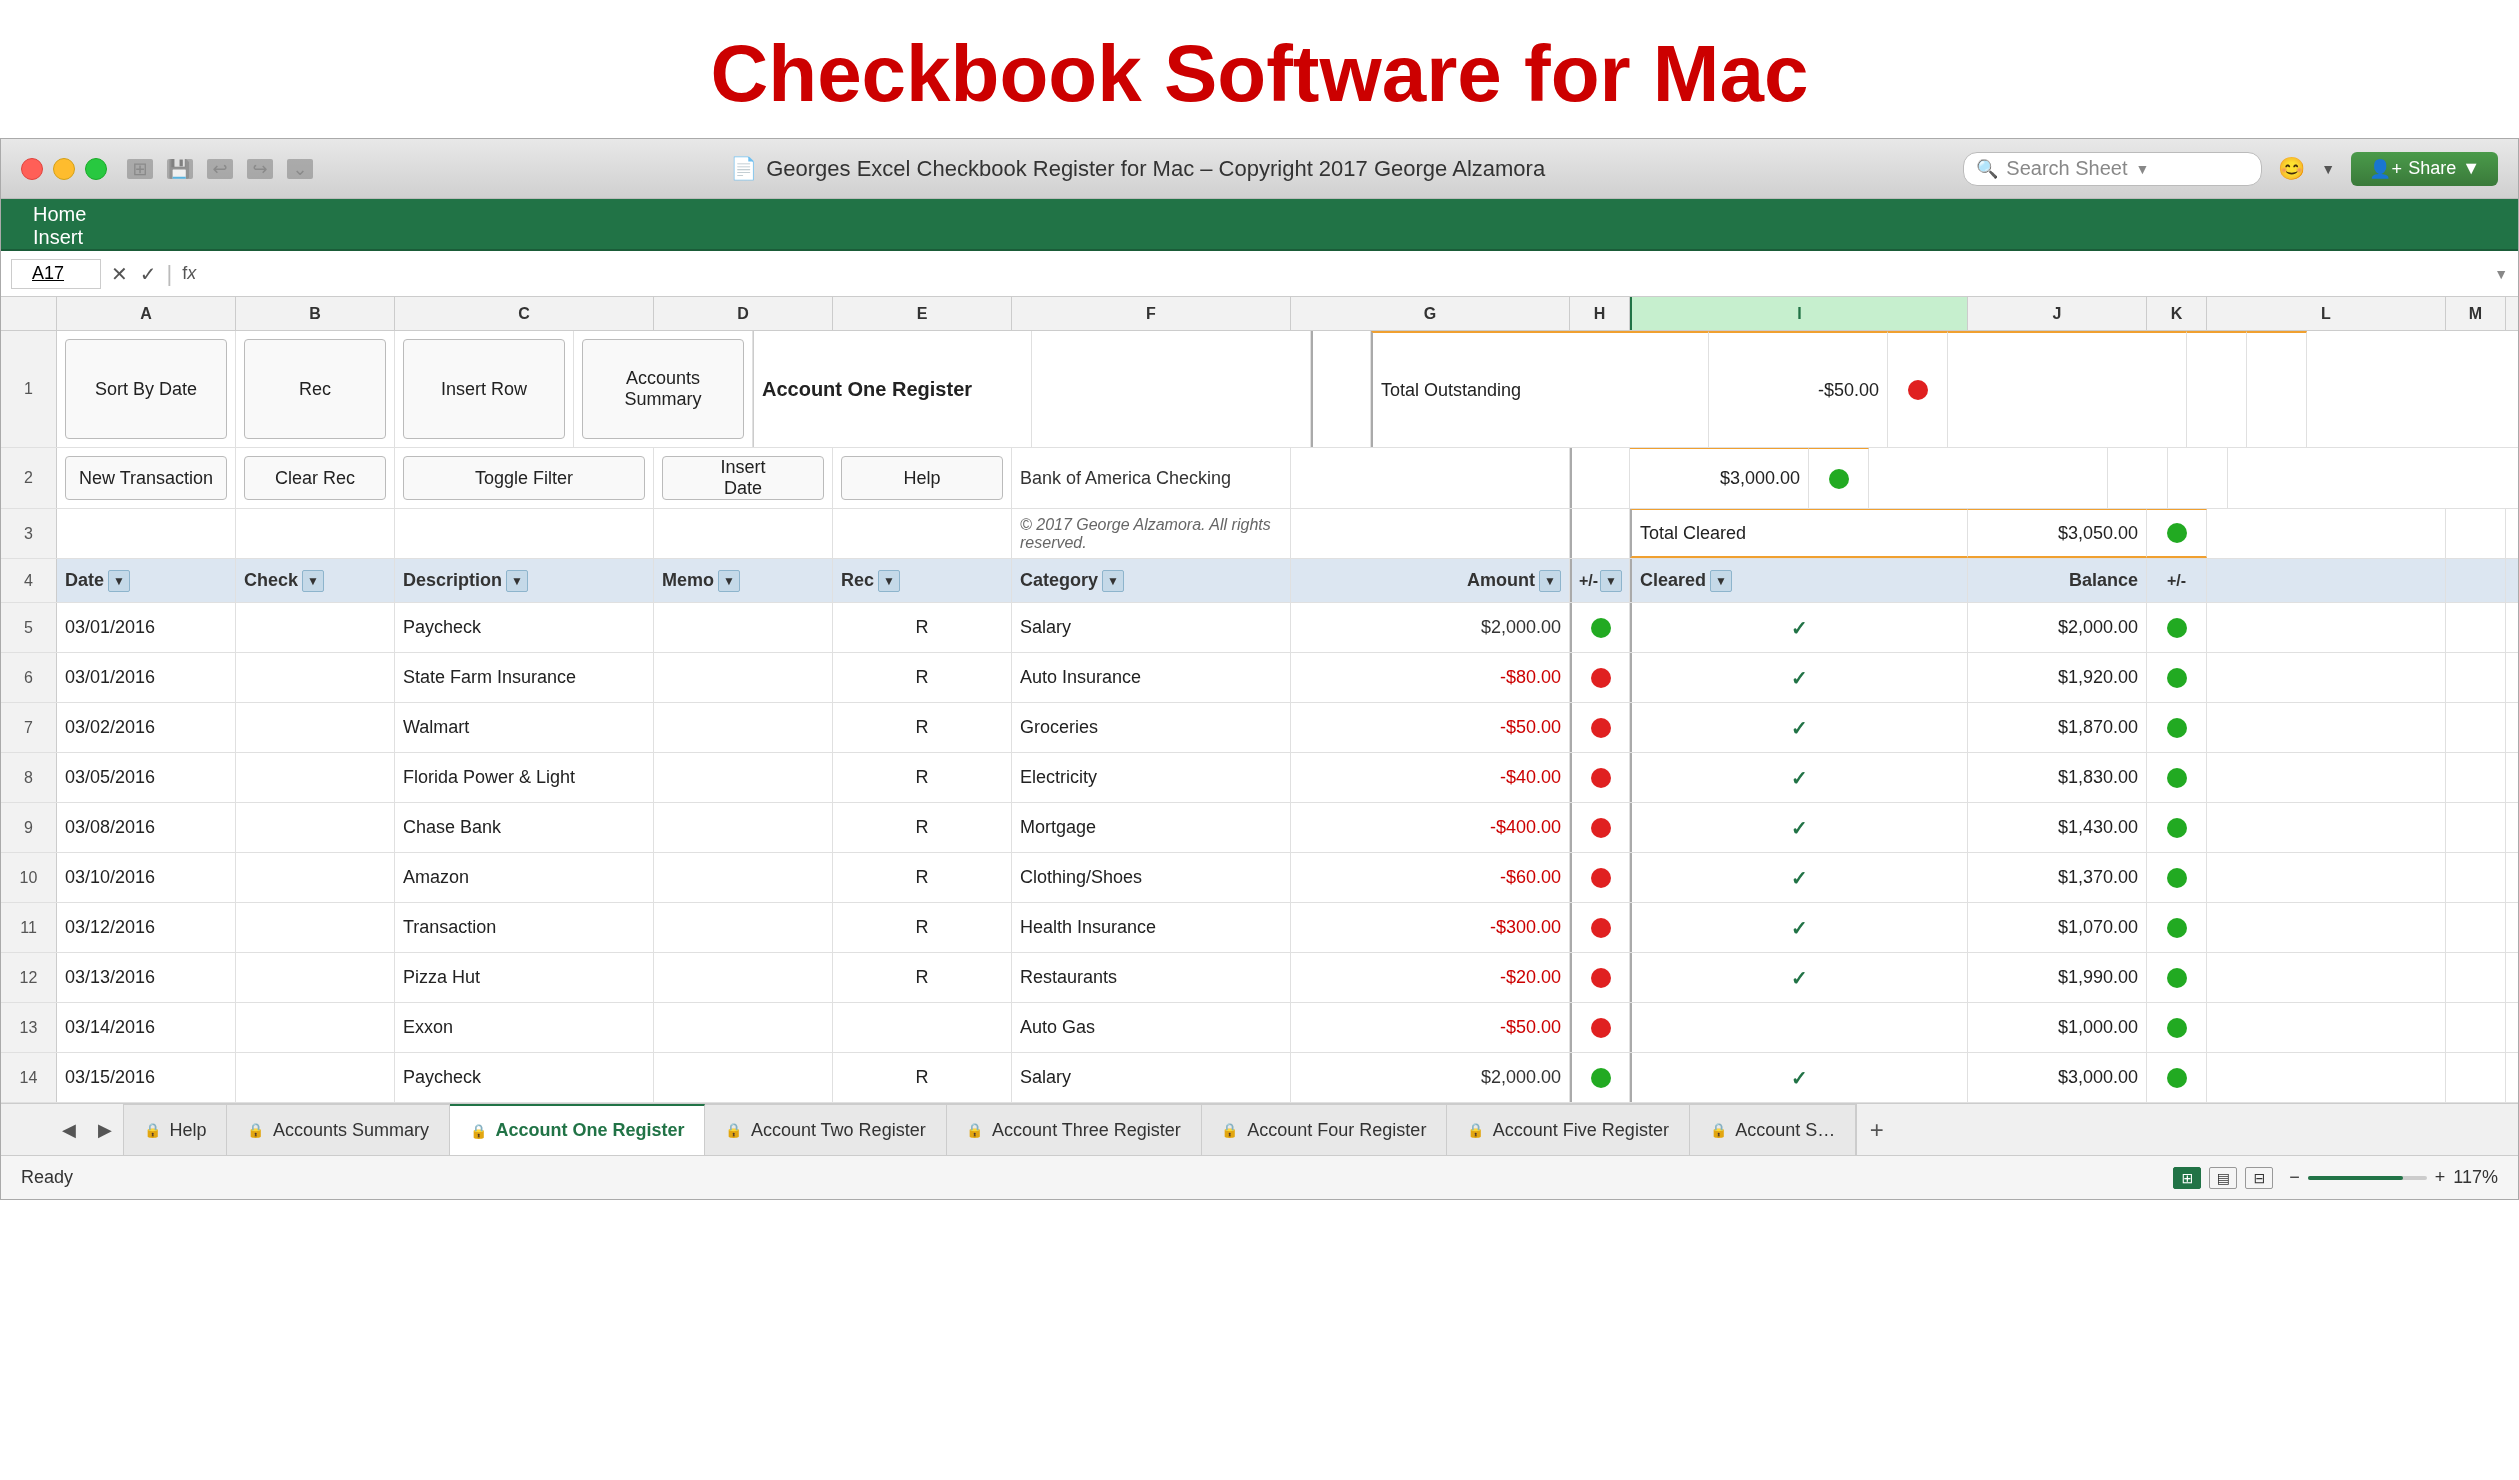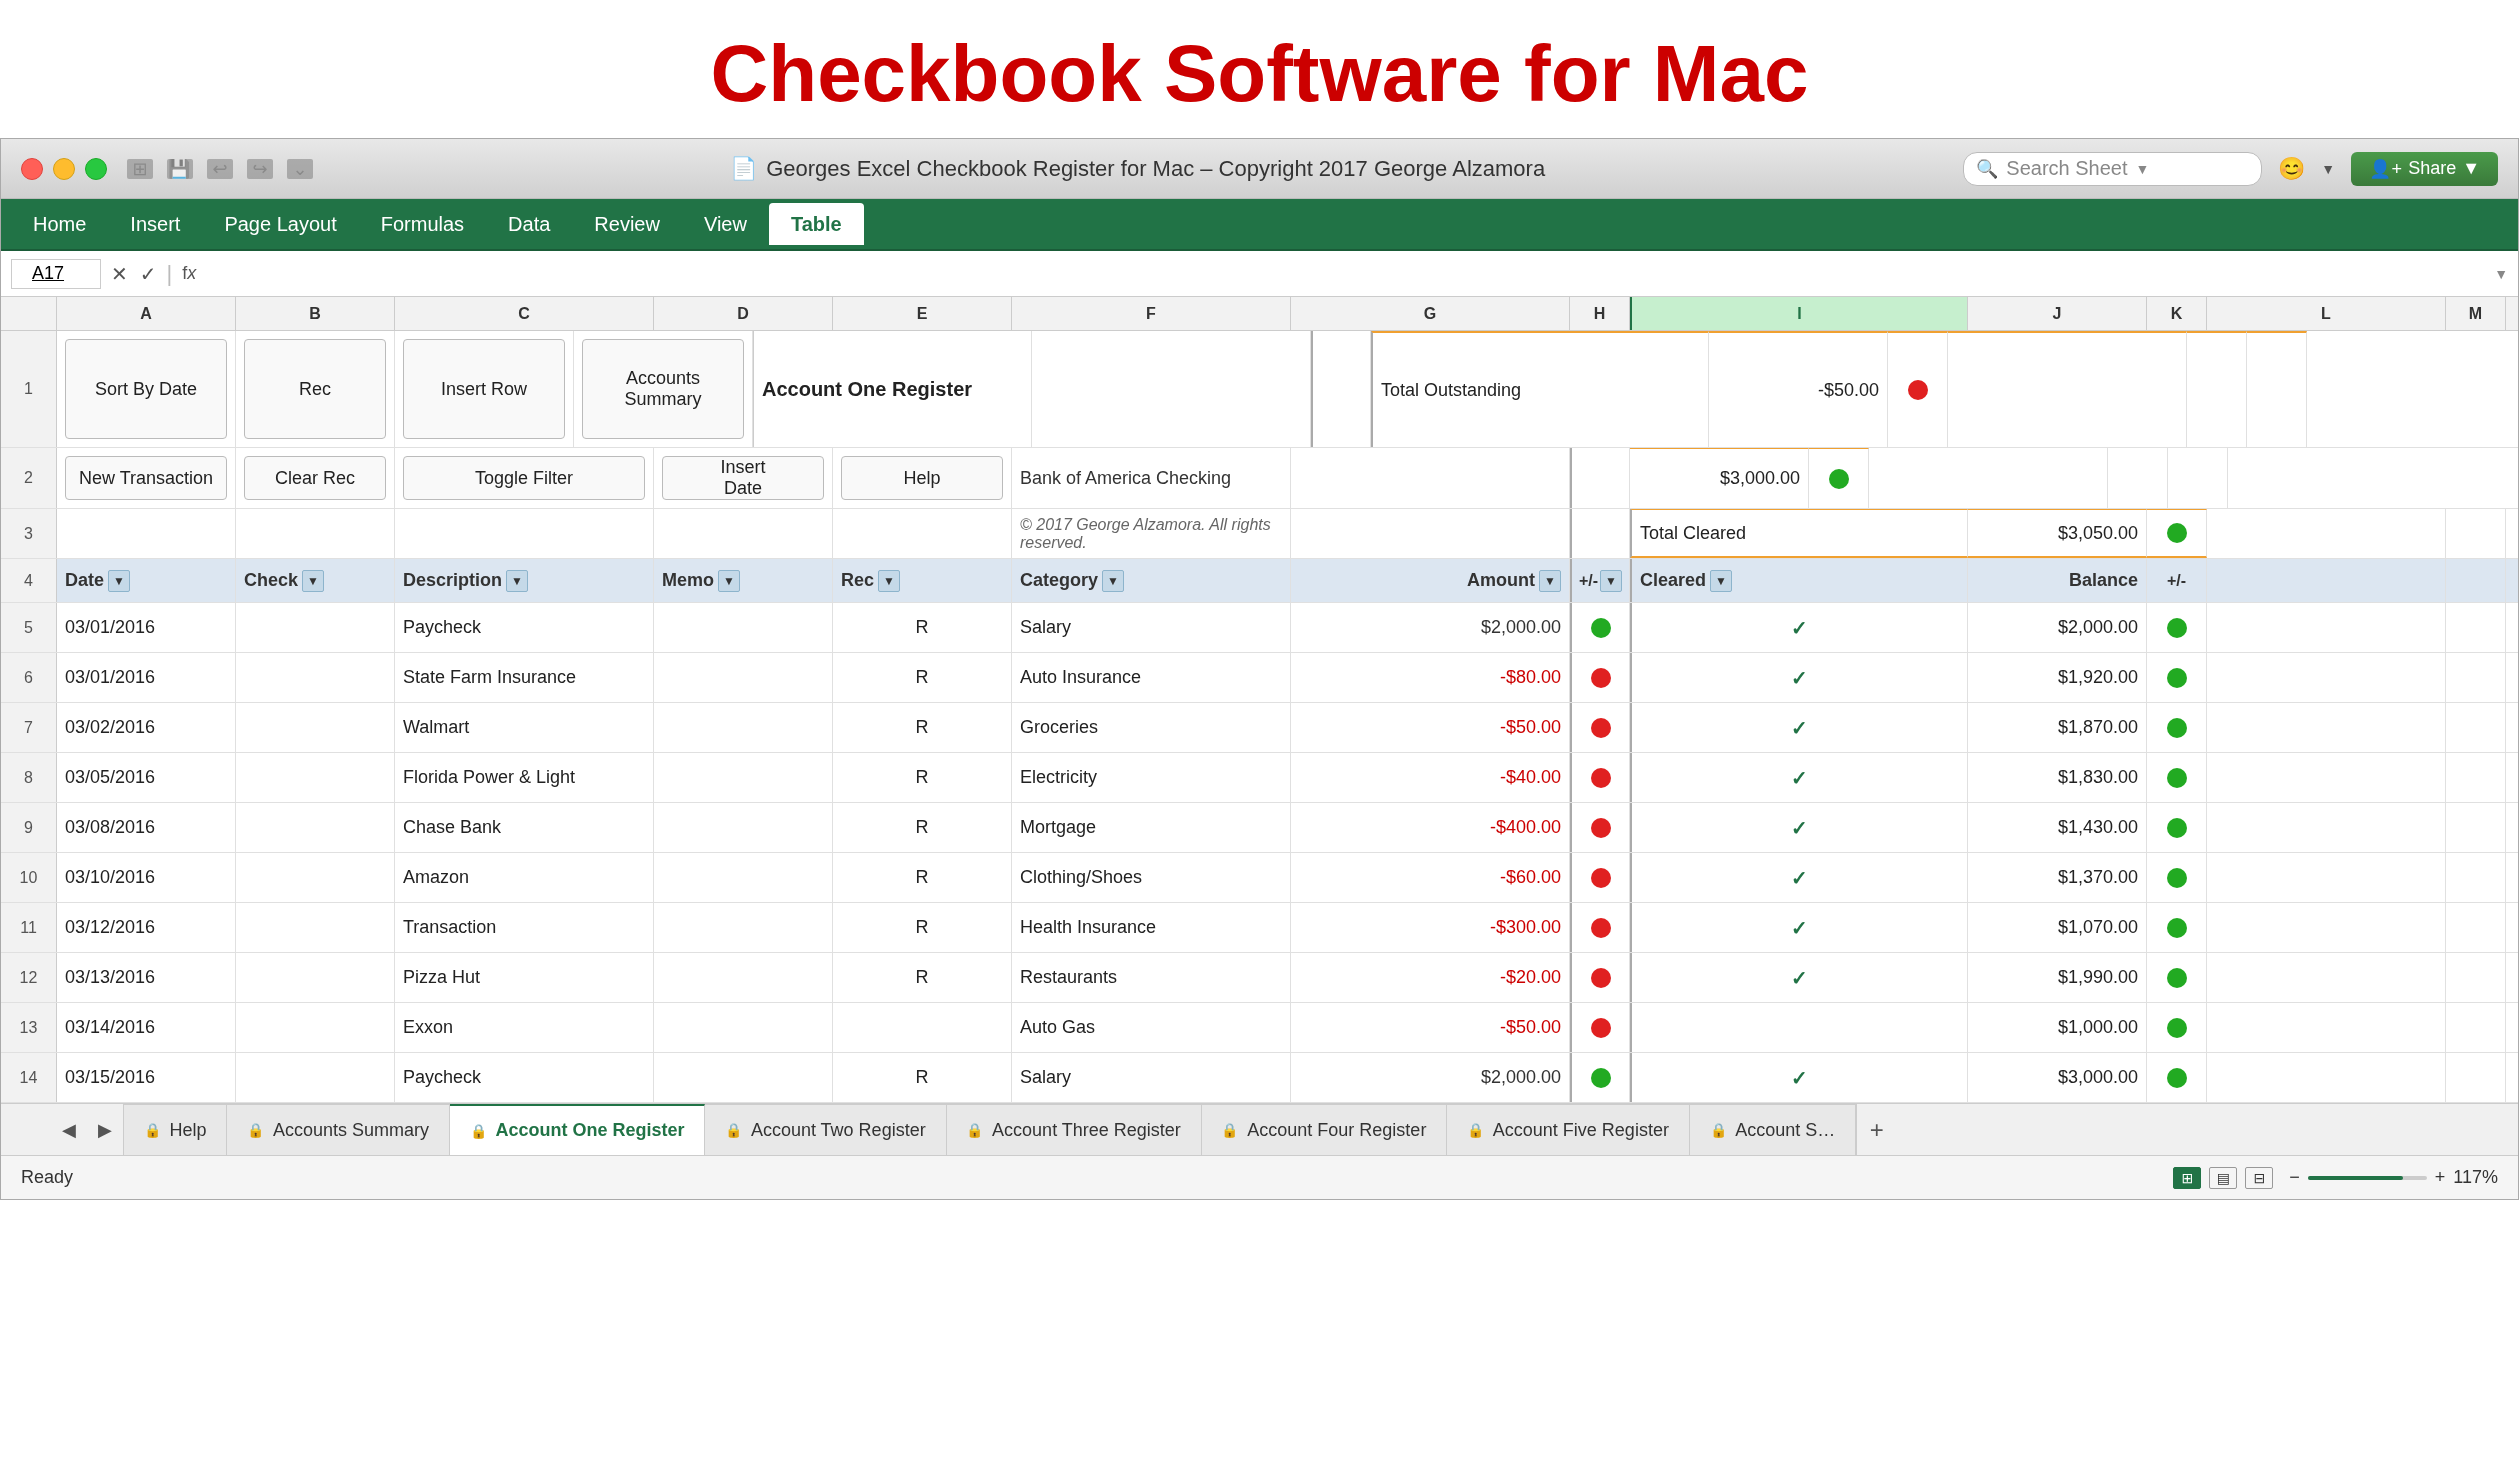--- a/index.html
+++ b/index.html
@@ -19,21 +19,21 @@
     .tl-yellow { background: #febc2e; border: 1px solid #d4a017; }
     .tl-green { background: #28c840; border: 1px solid #1aab29; }
     .titlebar-icons { display: flex; gap: 14px; margin-left: 20px; align-items: center; }
     .titlebar-icon { width: 26px; height: 20px; background: #888; border-radius: 2px; opacity: 0.6; font-size: 18px; color: #555; display: flex; align-items: center; justify-content: center; }
     .titlebar-center { flex: 1; text-align: center; font-size: 22px; color: #333; display: flex; align-items: center; justify-content: center; gap: 8px; }
     .titlebar-right { display: flex; align-items: center; gap: 16px; }
     .search-box { background: #fff; border: 1px solid #bbb; border-radius: 14px; height: 34px; width: 299px; display: flex; align-items: center; padding: 0 12px; gap: 8px; font-size: 18px; color: #888; }
     .share-btn { background: linear-gradient(to bottom, #4a9a4a, #3a7a3a); color: #fff; border: none; border-radius: 6px; padding: 6px 18px; font-size: 18px; cursor: pointer; display: flex; align-items: center; gap: 6px; }
 
     
-    .ribbon { background: #217346; height: 52px; display: flex; align-items: stretch; padding: 4px 10px; border-bottom: 2px solid #1a5c38; }
+    .ribbon { background: #217346; height: 52px; display: flex; align-items: stretch; padding: 4px 10px; border-bottom: 2px solid #1a5c38; flex-direction: column; }
     .ribbon-tab { color: #fff; font-size: 20px; padding: 0 22px; display: flex; align-items: center; cursor: pointer; border-radius: 4px 4px 0 0; }
     .ribbon-tab.active { background: #fff; color: #217346; font-weight: 600; }
 
     
     .formula-bar { background: #fff; height: 46px; display: flex; align-items: center; border-bottom: 1px solid #ccc; padding: 0 10px; gap: 10px; font-size: 18px; }
     .cell-ref { width: 90px; border: 1px solid #ccc; height: 30px; display: flex; align-items: center; padding: 0 20px; font-size: 18px; text-decoration: underline; }
     .formula-icons { display: flex; gap: 12px; color: #555; font-size: 20px; }
     .formula-input { flex: 1; font-size: 18px; color: #333; }
 
     

